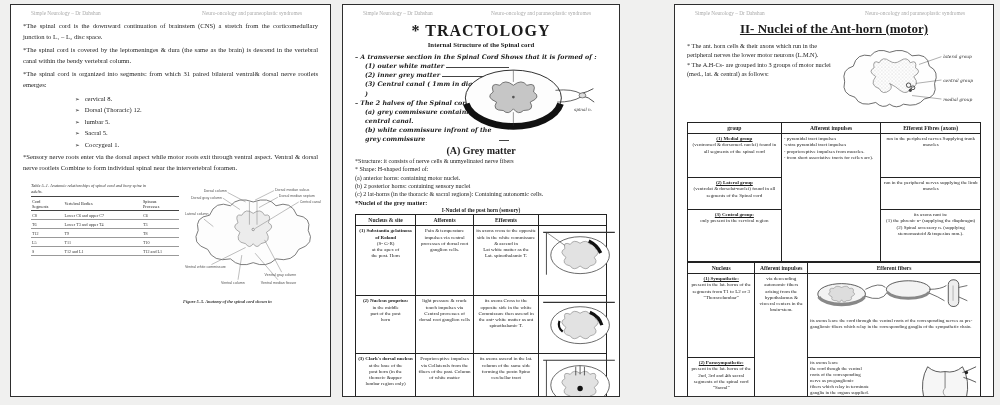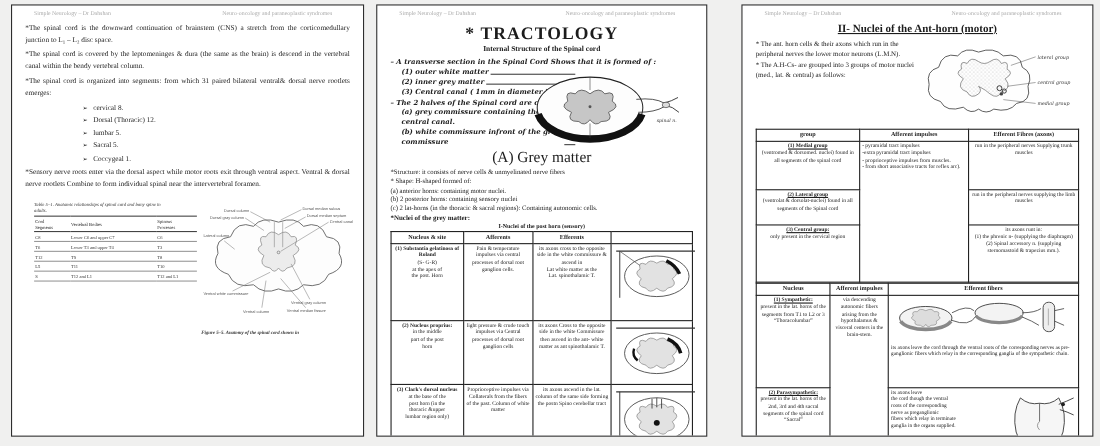--- a/index.html
+++ b/index.html
@@ -1,21 +1,21 @@
 <!DOCTYPE html>
 <html><head>
 <meta charset="utf-8">
 <style>
   html,body{margin:0;padding:0;}
   body{width:1000px;height:405px;background:#f0f0ef;position:relative;overflow:hidden;
        font-family:"Liberation Serif",serif;color:#1c1c1c;}
   .page{position:absolute;top:4px;height:393px;background:#fff;border:1px solid #2e2e2e;
         box-sizing:border-box;overflow:hidden;}
   #page1{left:10px;width:321px;}
-  #page2{left:342px;width:301px;}
+  #page2{left:342px;width:278px;}
   #page3{left:674px;width:320px;}
   .hdr{display:flex;justify-content:space-between;font-size:5.3px;color:#aaa;
        padding:5px 28px 2px 20px;}
   .content{padding:0 12px;}
   
   .p{font-size:6.6px;line-height:1.6;text-align:justify;margin:3px 0;}
   .bullet{font-size:6.6px;margin:4.5px 0 4.5px 52px;}
   .arrow{margin-right:5px;font-size:5.6px;}
   .fig1{display:flex;margin-top:10px;padding-left:8px;}
   .minitable-wrap{width:152px;}
@@ -26,33 +26,33 @@
   .figcap{font-size:4.4px;font-style:italic;font-weight:bold;color:#333;margin-top:2px;}
   .svg-lbl{font-size:3.8px;fill:#555;font-family:"Liberation Sans",sans-serif;}
   
   .t2{text-align:center;font-weight:bold;font-size:16px;letter-spacing:1px;margin:4px 0 0;}
   .sub2{text-align:center;font-weight:bold;font-size:6.8px;margin:1px 0 4px;}
   .hwzone{position:relative;min-height:78px;}
   .hw{font-style:italic;font-weight:600;font-size:6.3px;font-family:"DejaVu Serif",serif;color:#222;line-height:1.45;}
   .hw-row{display:flex;align-items:flex-end;margin-left:10px;width:58%;}
   .leader{flex:1;border-bottom:0.7px solid #444;margin:0 2px 2px 2px;min-width:10px;}
   .cord-svg{position:absolute;right:-4px;top:8px;}
-  .secA{text-align:center;font-weight:normal;font-size:14px;margin:2px 0 1px;}
+  .secA{text-align:center;font-weight:bold;font-size:10px;margin:2px 0 1px;}
   .ln{font-size:6.1px;line-height:1.35;}
   .nucl{font-size:6.3px;font-weight:bold;margin-top:1px;}
   .tcap{text-align:center;font-weight:bold;font-size:5.4px;margin:1px 0;}
   .tbl{border-collapse:collapse;width:100%;table-layout:fixed;}
   .tbl th{border:0.9px solid #222;font-size:5.6px;padding:2px;font-weight:bold;}
   .tbl td{border:0.9px solid #222;font-size:5px;line-height:1.25;padding:2px;text-align:center;vertical-align:top;}
   .pre{white-space:pre-line;}
   .bu{font-weight:bold;text-decoration:underline;}
   .b{font-weight:bold;}
   .left{text-align:left !important;}
   
-  .t3{text-align:center;font-weight:bold;text-decoration:underline;font-size:10px;margin:3px 0 4px;}
+  .t3{text-align:center;font-weight:bold;text-decoration:underline;font-size:13px;margin:3px 0 4px;}
   .introzone{display:flex;margin-bottom:3px;}
   .intro{font-size:6.3px;line-height:1.5;width:55%;}
   .hw-lab{font-size:5px;font-style:italic;fill:#333;font-family:"DejaVu Serif",serif;}
   .efftext{font-size:4.8px;line-height:1.25;text-align:left;}
   .pararow{display:flex;gap:3px;}
 </style>
 </head>
 <body>
 
 <div class="page" id="page1">

